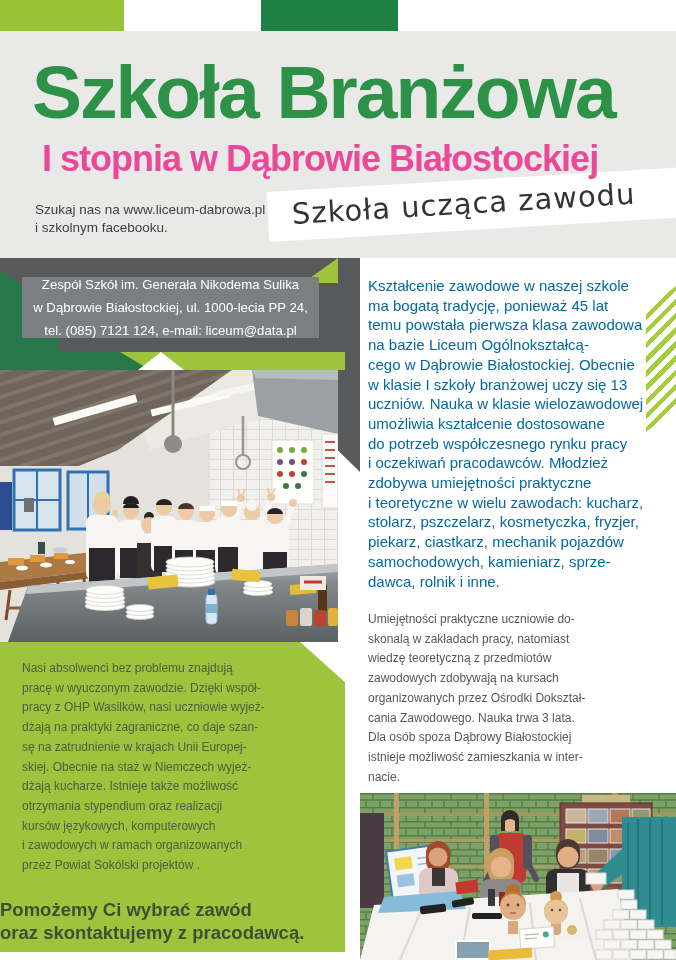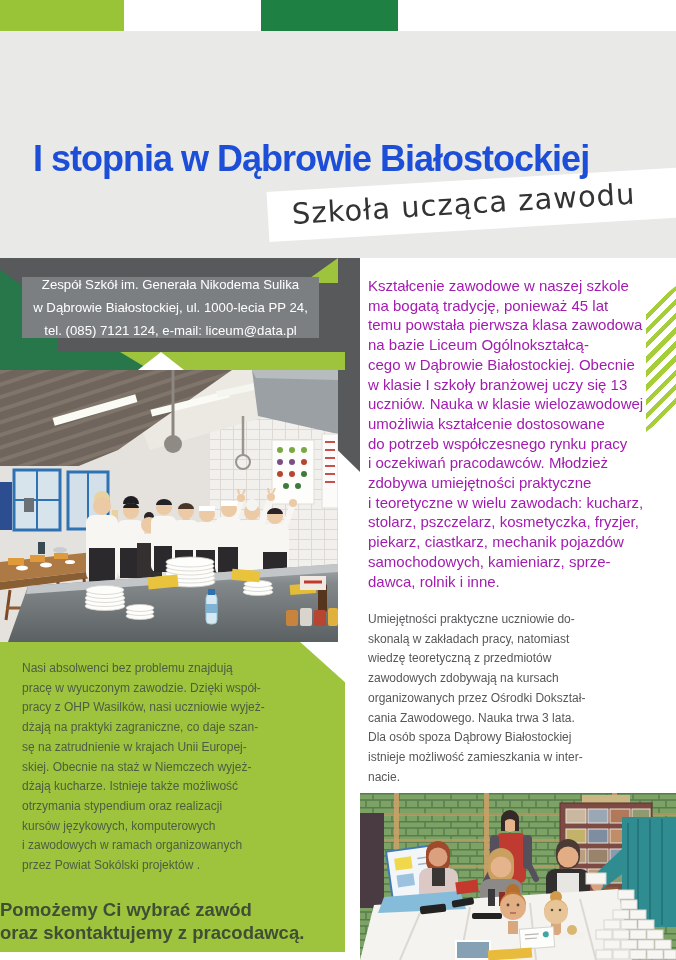--- a/index.html
+++ b/index.html
@@ -7,22 +7,22 @@
         font-family:"Liberation Sans",sans-serif;}
   .abs{position:absolute;}
   .pre{white-space:pre;}
 
   
   #header-bg{left:0;top:31px;width:676px;height:227px;background:#e9eae8;}
   #topbar-light{left:0;top:0;width:124px;height:31px;background:#9ac437;}
   #topbar-dark{left:261px;top:0;width:137px;height:31px;background:#1f8044;}
   #main-title{left:32px;top:52px;width:630px;font-size:75px;line-height:80px;font-weight:bold;
               letter-spacing:-2px;color:#2e9148;}
-  #sub-title{left:33px;top:138px;width:630px;font-size:36px;line-height:42px;font-weight:bold;
-             letter-spacing:-1px;color:#1d4ed8;}
+  #sub-title{left:42px;top:138px;width:630px;font-size:36px;line-height:42px;font-weight:bold;
+             letter-spacing:-1px;color:#ec4899;}
   #search-note{left:35px;top:201px;font-size:13.5px;line-height:18px;color:#3e3f40;}
   #tagline-band{left:268px;top:192px;width:440px;height:50px;background:#ffffff;
                 transform:rotate(-3.4deg);transform-origin:0 50%;}
   #tagline{left:292px;top:197px;font-family:"DejaVu Sans",sans-serif;font-size:29px;color:#333333;
            transform:rotate(-3.4deg);transform-origin:0 50%;letter-spacing:1px;}
 
   
   #band-gray{left:0;top:258px;width:360px;height:98px;background:#58595b;}
   #divider-strip{left:338px;top:258px;width:22px;height:214px;background:#58595b;
                  clip-path:polygon(0 0,100% 0,100% 100%,0 90%);}
@@ -45,36 +45,39 @@
 
   
   #green-block{left:0;top:642px;width:345px;height:310px;background:#9dc43c;
                clip-path:polygon(0 0,87% 0,100% 13%,100% 100%,0 100%);}
   #left-paragraph{position:absolute;left:22px;top:17px;font-size:12px;line-height:19.7px;
                   color:#4f5d42;}
   #left-cta{position:absolute;left:0;top:256px;width:345px;font-weight:bold;
             font-size:18.5px;line-height:23px;color:#3f4e35;}
 
   
-  #right-par1{left:368px;top:276px;font-size:15px;line-height:19.7px;color:#a21caf;}
+  #right-par1{left:368px;top:276px;font-size:15px;line-height:19.7px;color:#0369a1;}
   #right-par2{left:368px;top:610px;font-size:12px;line-height:19.7px;color:#565759;}
   #stripes{left:646px;top:286px;width:30px;height:146px;
            background:repeating-linear-gradient(135deg,#a6ce3a 0 4.5px,transparent 4.5px 10px);
            clip-path:polygon(0 16%,100% 0,100% 84%,0 100%);}
 </style>
 </head>
 <body>
 
 <div id="page">
 
   <div class="abs" id="header-bg"></div>
   <div class="abs" id="topbar-light"></div>
   <div class="abs" id="topbar-dark"></div>
   <div class="abs" id="tagline-band"></div>
+  <div class="abs" id="main-title">Szkoła Branżowa</div>
   <div class="abs" id="sub-title">I stopnia w Dąbrowie Białostockiej</div>
+  <div class="abs pre" id="search-note">Szukaj nas na www.liceum-dabrowa.pl
+i szkolnym facebooku.</div>
   <div class="abs" id="tagline">Szkoła ucząca zawodu</div>
 
   <div class="abs" id="band-gray"></div>
   <div class="abs" id="divider-strip"></div>
   <div class="abs" id="green-poly-left"></div>
   <div class="abs" id="tri-lightgreen"></div>
   <div class="abs" id="band-bottom-light"></div>
   <div class="abs" id="band-bottom-dark"></div>
   <div class="abs" id="tri-white-notch"></div>
   <div class="abs" id="contact-box">

